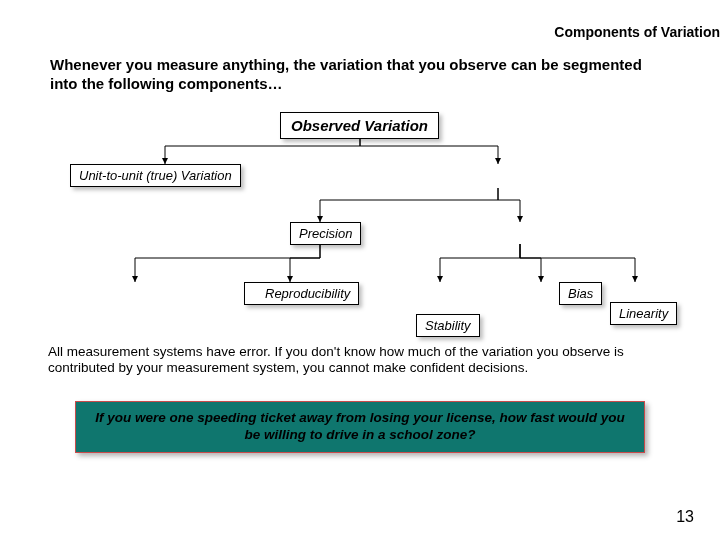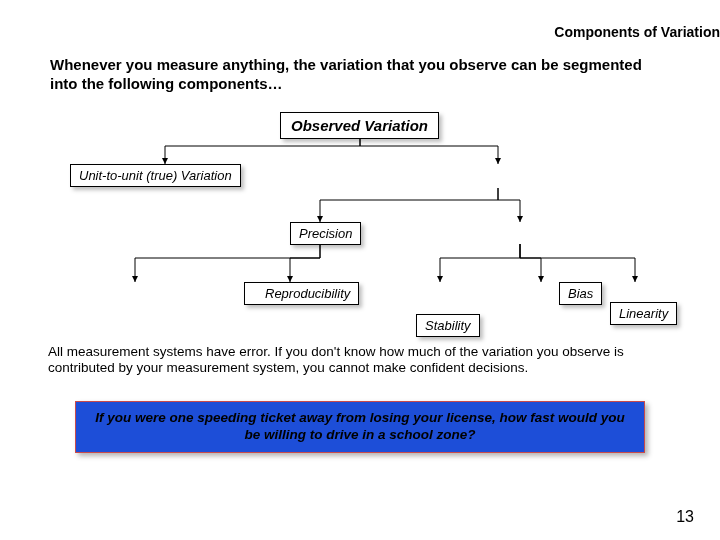--- a/index.html
+++ b/index.html
@@ -44,21 +44,21 @@
   .node.big { font-size: 15px; font-weight: bold; padding: 4px 10px; }
   svg.connect { position: absolute; top: 0; left: 0; width: 720px; height: 230px; }
   .body-text {
     font-size: 13.5px;
     color: #000;
     padding: 10px 48px 0 48px;
     line-height: 1.25;
   }
   .callout {
     margin: 24px 75px 0 75px;
-    background: #1d4ed8;
+    background: #0f766e;
     border: 1px solid #c94b4b;
     box-shadow: 3px 3px 5px rgba(0,0,0,0.3);
     padding: 8px 18px;
     text-align: center;
     font-style: italic;
     font-weight: bold;
     font-size: 13.5px;
     color: #000;
     line-height: 1.25;
   }

